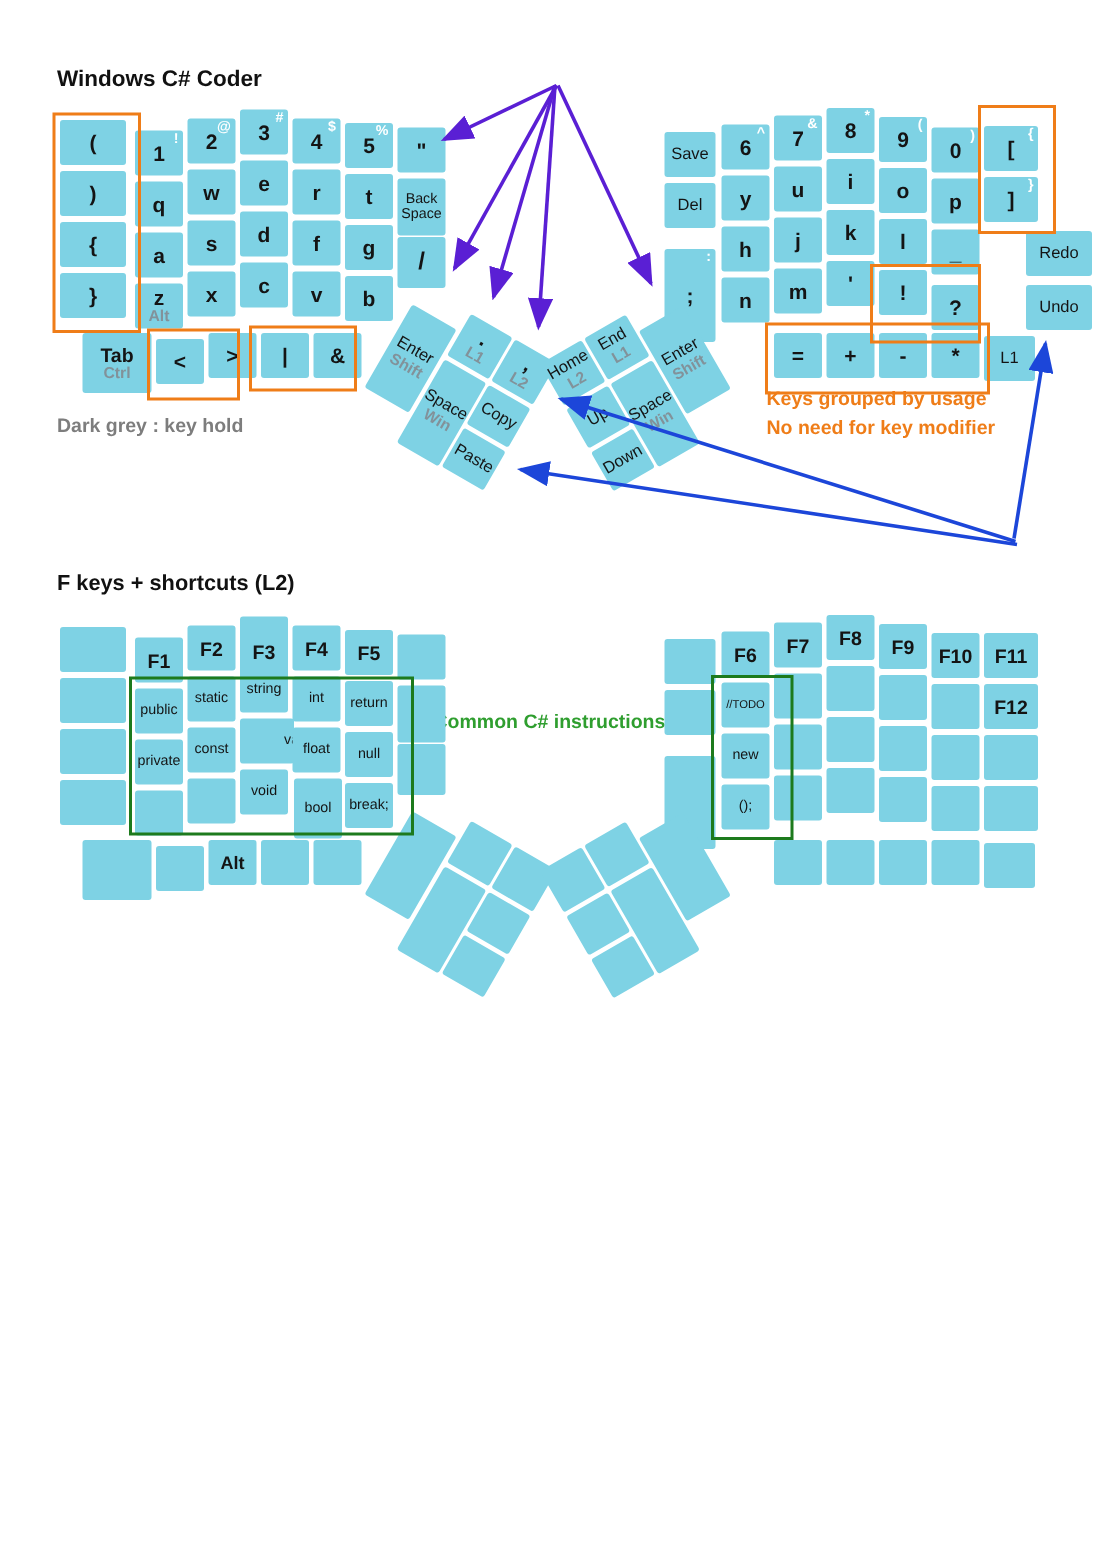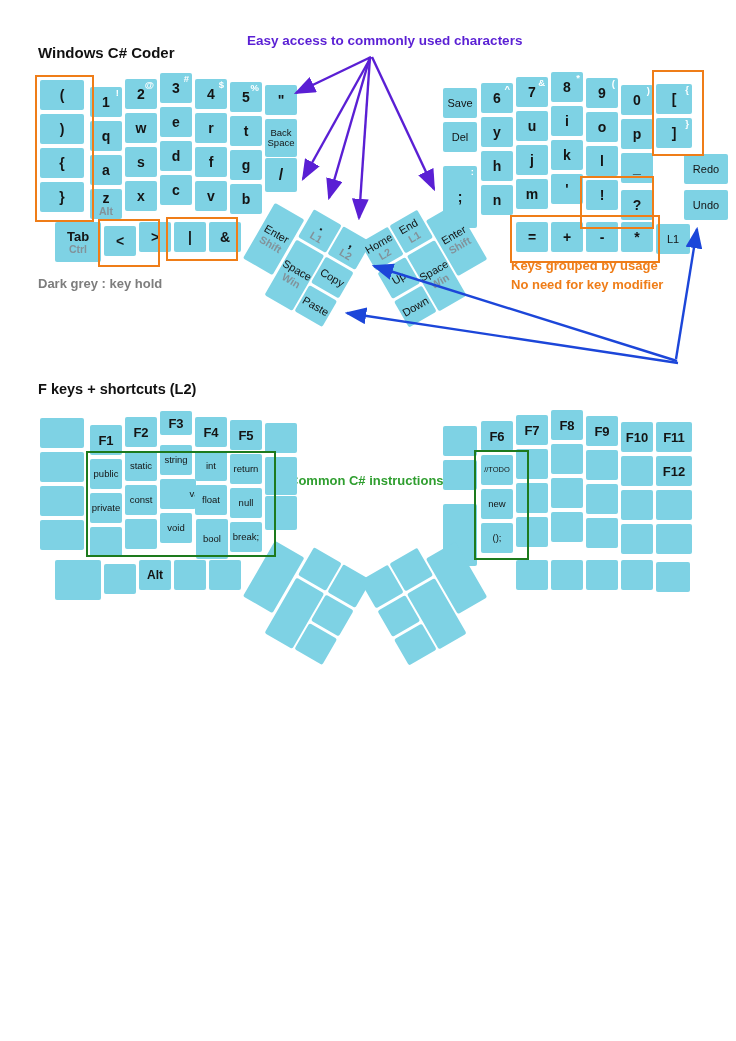--- a/index.html
+++ b/index.html
@@ -33,21 +33,20 @@
   svg.overlay{position:absolute;left:0;top:0;pointer-events:none;z-index:30;}
   #boxes{position:absolute;left:0;top:0;z-index:20;}
 </style>
 </head>
 <body>
 
 <div class="page">
 
   <div class="ann title" style="left:38px;top:44px;">Windows C# Coder</div>
 
-  <div class="ann purple" style="left:247px;top:33px;">Easy access to commonly used characters</div>
 
   <div class="ann greynote" style="left:38px;top:276px;">Dark grey : key hold</div>
 
   <div class="ann orange" style="left:511px;top:258px;">Keys grouped by usage</div>
   <div class="ann orange" style="left:511px;top:277px;">No need for key modifier</div>
 
 
   <div class="ann ftitle" style="left:38px;top:381px;">F keys + shortcuts (L2)</div>
 
   <div class="ann green" style="left:289px;top:473px;">Common C# instructions</div>
@@ -327,21 +326,21 @@
       <div class="key fk" style="left: 125px; top: 417px; width: 32px; height: 30px;">
         <span class="kl">F2</span>
       </div>
       <div class="key kw" style="left: 125px; top: 451px; width: 32px; height: 30px;">
         <span class="kl">static</span>
       </div>
       <div class="key kw" style="left: 125px; top: 485px; width: 32px; height: 30px;">
         <span class="kl">const</span>
       </div>
       <div class="key" style="left: 125px; top: 519px; width: 32px; height: 30px;"></div>
-      <div class="key fk" style="left: 160px; top: 411px; width: 32px; height: 24px;">
+      <div class="key fk" style="left: 160px; top: 411px; width: 32px; height: 46px;">
         <span class="kl">F3</span>
       </div>
       <div class="key kw" style="left: 160px; top: 445px; width: 32px; height: 30px;">
         <span class="kl">string</span>
       </div>
       <div class="key kw" style="left: 160px; top: 479px; width: 32px; height: 30px; padding-left: 36px;">
         <span class="kl">var</span>
       </div>
       <div class="key kw" style="left: 160px; top: 513px; width: 32px; height: 30px;">
         <span class="kl">void</span>

